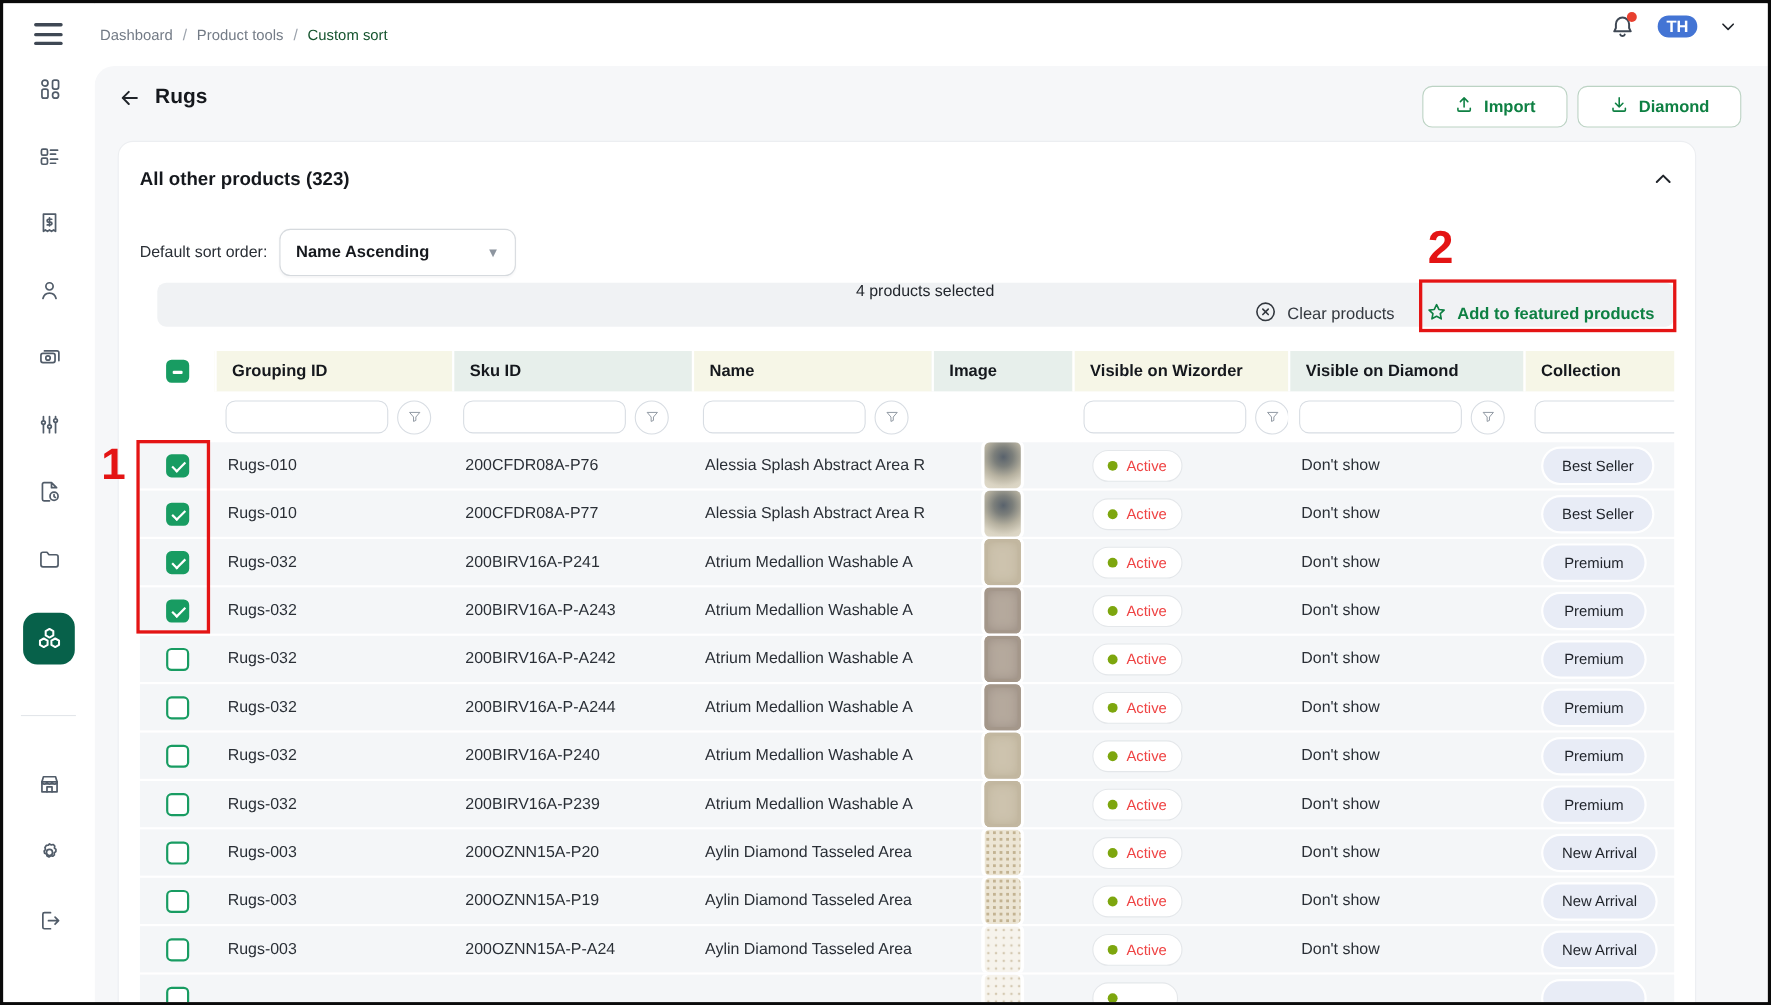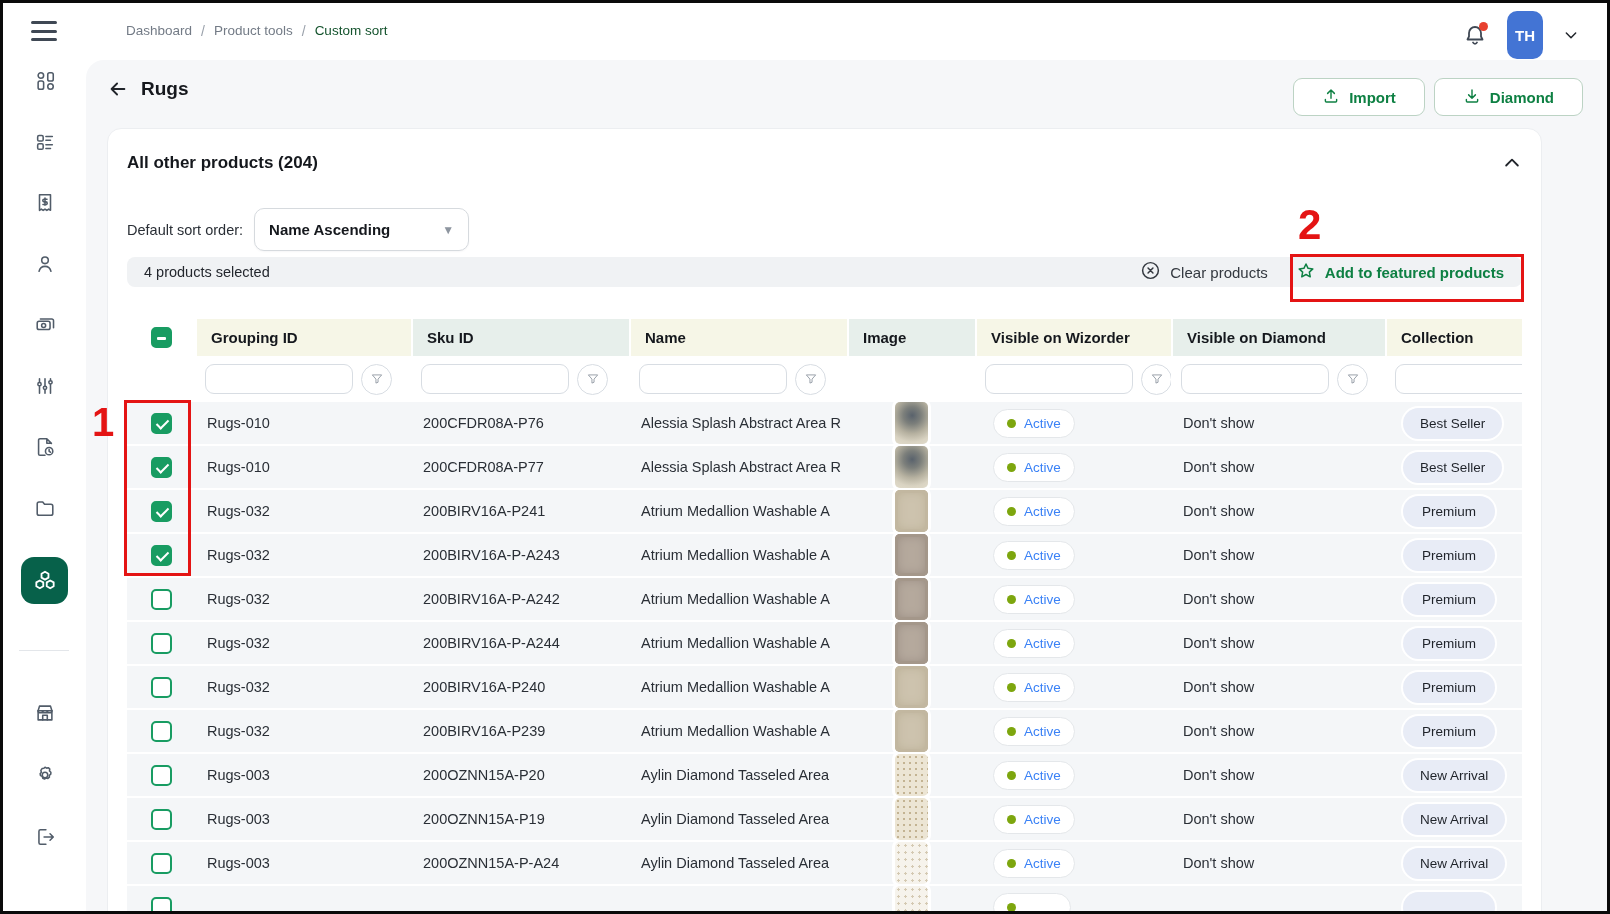--- a/index.html
+++ b/index.html
@@ -14,29 +14,29 @@
   .side-icons { position:absolute; top:66px; left:0; width:83px; display:flex; flex-direction:column; align-items:center; gap:37px; }
   .side-ic { width:24px; height:24px; display:flex; align-items:center; justify-content:center; color:#515c69; cursor:pointer; }
   .side-ic svg { stroke:#515c69; fill:none; stroke-width:1.7; stroke-linecap:round; stroke-linejoin:round; }
   .side-active { width:47px; height:47px; background:#07614a; border-radius:13px; display:flex; align-items:center; justify-content:center; cursor:pointer; }
   .side-active svg { stroke:#fff; fill:none; stroke-width:1.7; stroke-linecap:round; stroke-linejoin:round; }
   .side-divider { position:absolute; left:16px; top:647px; width:50px; height:1px; background:#e3e6ea; }
   .side-bottom { position:absolute; top:698px; left:0; width:83px; display:flex; flex-direction:column; align-items:center; gap:38px; }
 
   
   .topbar { position:absolute; left:83px; right:0; top:0; height:57px; background:#fff; }
-  .breadcrumb { position:absolute; left:5px; top:20px; display:flex; align-items:flex-start; gap:9px; font-size:13.5px;margin-left:35px; }
+  .breadcrumb { position:absolute; left:5px; top:20px; display:flex; align-items:center; gap:9px; font-size:13.5px; }
   .crumb { color:#737b86; cursor:pointer; }
   .crumb-sep { color:#9aa1ab; font-size:14px; }
   .crumb-current { color:#14532d; }
   .topbar-right { position:absolute; right:28px; top:8px; display:flex; align-items:center; gap:20px; }
   .bell { position:relative; width:24px; height:26px; cursor:pointer; }
   .bell svg { stroke:#3f4854; fill:none; stroke-width:1.8; stroke-linecap:round; stroke-linejoin:round; }
   .bell-dot { position:absolute; right:-1px; top:0px; width:9px; height:9px; border-radius:50%; background:#e8402f; }
-  .avatar { width:36px; height:48px; border-radius:10px; background:#4374d4; color:#fff; font-size:15px; font-weight:bold; display:flex; align-items:center; justify-content:center; cursor:pointer; }
+  .avatar { width:36px; height:20px; border-radius:10px; background:#4374d4; color:#fff; font-size:15px; font-weight:bold; display:flex; align-items:center; justify-content:center; cursor:pointer; }
   .top-caret { width:16px; height:16px; cursor:pointer; }
   .top-caret svg { stroke:#20242a; fill:none; stroke-width:2.2; stroke-linecap:round; stroke-linejoin:round; }
 
   
   .content { position:absolute; left:83px; top:57px; right:0; bottom:0; background:#f6f7f9; border-top-left-radius:18px; }
   .page-head { position:absolute; left:21px; top:18px; right:24px; height:40px; display:flex; align-items:flex-start; }
   .back-btn { width:22px; height:22px; margin-right:12px; cursor:pointer; }
   .back-btn svg { stroke:#20242a; fill:none; stroke-width:2; stroke-linecap:round; stroke-linejoin:round; }
   .page-title { font-size:19px; font-weight:bold; color:#15181d; }
   .head-actions { margin-left:auto; display:flex; gap:9px; }
@@ -50,21 +50,21 @@
   .section-title { font-size:17px; font-weight:bold; color:#15181d; }
   .collapse-btn { width:20px; height:20px; cursor:pointer; }
   .collapse-btn svg { stroke:#20242a; fill:none; stroke-width:2.2; stroke-linecap:round; stroke-linejoin:round; }
 
   .sort-row { position:absolute; left:0; top:79px; height:43px; display:flex; align-items:center; }
   .sort-label { font-size:14.5px; color:#2a2f36; margin-right:11px; }
   .sort-select { width:215px; height:43px; background:#fff; border:1px solid #d6dade; border-radius:10px; display:flex; align-items:center; padding:0 14px; cursor:pointer; box-shadow:0 1px 2px rgba(16,24,40,.04); }
   .sort-value { font-size:15px; font-weight:bold; color:#15181d; }
   .sort-caret { margin-left:auto; color:#8d959f; font-size:12px; }
 
-  .selection-bar { position:absolute; left:0; right:0; top:128px; height:30px; background:#f0f2f4; border-radius:8px; display:flex; align-items:center; }
+  .selection-bar { position:absolute; left:16px; right:0; top:128px; height:40px; background:#f0f2f4; border-radius:8px; display:flex; align-items:center;flex-direction:column; }
   .sel-text { font-size:14.5px; color:#23272d; margin-left:17px; }
   .sel-actions { margin-left:auto; display:flex; align-items:center; }
   .clear-btn { display:flex; align-items:center; gap:9px; font-size:15px; color:#33383f; cursor:pointer; margin-right:28px; }
   .clear-btn svg { stroke:#33383f; fill:none; stroke-width:1.7; stroke-linecap:round; stroke-linejoin:round; }
   .featured-btn { display:flex; align-items:center; gap:9px; font-size:15px; font-weight:bold; color:#0e8043; cursor:pointer; margin-right:18px; }
   .featured-btn svg { stroke:#0e8043; fill:none; stroke-width:1.8; stroke-linecap:round; stroke-linejoin:round; }
 
   
   .table-wrap { position:absolute; left:0; right:0; top:190px; bottom:0; overflow:hidden; }
   .tgrid { display:grid; grid-template-columns:68px 216px 218px 218px 128px 196px 214px 220px; min-width:1478px; }
@@ -87,21 +87,21 @@
   .cell-check { justify-content:center; padding:0; }
   .cell-img { justify-content:center; padding:0; }
   .thumb { width:33px; height:42px; border-radius:5px; box-shadow:0 0 0 3px #fff; }
   .thumb.shaggy { background:radial-gradient(circle at 52% 32%, #59626c 0%, #7c7f7b 26%, #b6b1a0 55%, #d9d3c2 80%, #e2dccb 100%); }
   .thumb.medallion-light { background:#cdc3ae; box-shadow:0 0 0 3px #fff, inset 0 0 0 3px #c2b7a0, inset 0 0 12px #b5a98f; }
   .thumb.medallion-dark { background:#b5a99d; box-shadow:0 0 0 3px #fff, inset 0 0 0 3px #a4978a, inset 0 0 12px #90837a; }
   .thumb.diamond-tan { background-color:#ece5d4; background-image:radial-gradient(#c3b392 1.4px, rgba(0,0,0,0) 1.5px); background-size:6px 6px; }
   .thumb.diamond-light { background-color:#f6f3ec; background-image:radial-gradient(#d4c9b2 1.3px, rgba(0,0,0,0) 1.4px); background-size:7px 7px; }
   .status-badge { display:flex; align-items:center; gap:8px; background:#fff; border:1px solid #e4e7ea; border-radius:15px; height:29px; padding:0 13px; min-width:78px; margin-left:6px; }
   .status-dot { width:9px; height:9px; border-radius:50%; background:#7da60e; flex:0 0 auto; }
-  .status-label { font-size:13.5px; color:#3b82f6; }
+  .status-label { font-size:13.5px; color:#ef4444; }
   .coll-badge { background:#e8ecf6; border-radius:16px; height:31px; display:flex; align-items:center; justify-content:center; padding:0 17px; min-width:92px; font-size:13.5px; color:#1f232a; margin-left:6px; box-shadow:0 0 0 2px #fff; }
 
   
   .anno { position:absolute; color:#e41414; font-weight:bold; z-index:20; font-family:"Liberation Sans", sans-serif; }
   .anno-box { position:absolute; border:3px solid #e41414; z-index:20; pointer-events:none; }
 </style>
 </head>
 <body>
 
 <div class="frame">
@@ -250,21 +250,21 @@
               </svg></span>
           <span>Diamond</span>
         </button>
       </div>
     </div>
 
     <section class="card">
       <div class="card-inner">
 
         <div class="section-row">
-          <div class="section-title">All other products (204)</div>
+          <div class="section-title">All other products (323)</div>
           <div class="collapse-btn">
             <svg width="20" height="20" viewBox="0 0 24 24">
                 <path d="M5 15l7-7 7 7"></path>
               </svg>
           </div>
         </div>
 
         <div class="sort-row">
           <span class="sort-label">Default sort order:</span>
           <div class="sort-select">

